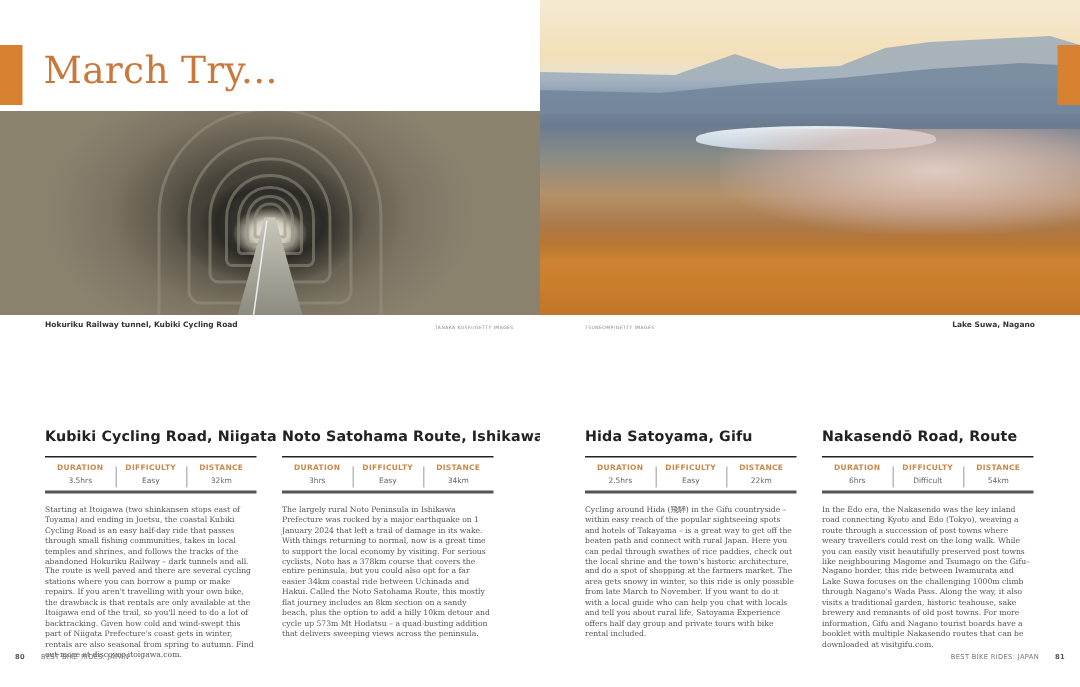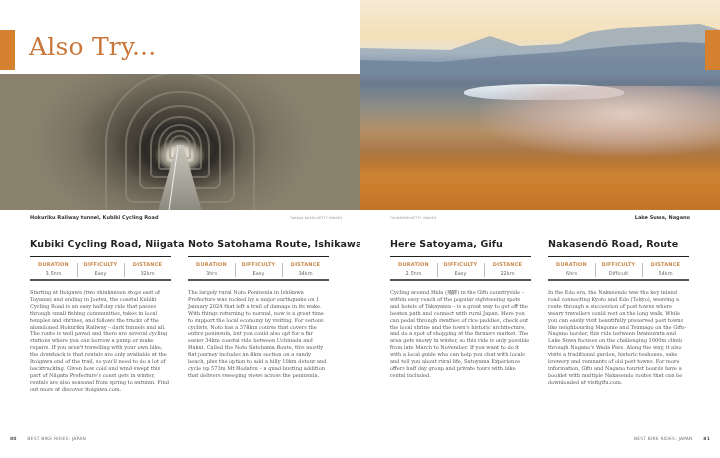--- a/index.html
+++ b/index.html
@@ -38,41 +38,41 @@
   .lake { position: absolute; left: 104px; top: 84px; width: 160px; height: 16px; background: linear-gradient(180deg, #e6ecf0, #c5d2de); border-radius: 50% 50% 40% 40%; }
   .frost { position: absolute; left: 120px; top: 86px; width: 240px; height: 70px; background: radial-gradient(ellipse at 60% 40%, rgba(232,210,200,0.9) 0%, rgba(210,180,170,0.6) 45%, rgba(0,0,0,0) 75%); }
   .grass { position: absolute; left: 0; top: 150px; width: 360px; height: 60px; background: linear-gradient(180deg, rgba(0,0,0,0) 0%, rgba(214,140,50,0.7) 40%, #c27528 100%); }
   .accent-bar-right { position: absolute; left: 345px; top: 30px; width: 15px; height: 40px; background: #d6812f; }
 
   
   .caption { position: absolute; font-size: 5px; font-weight: bold; color: #333; font-family: "DejaVu Sans", sans-serif; }
   .credit { position: absolute; font-size: 3px; color: #888; letter-spacing: 0.3px; text-transform: uppercase; }
 
   
-  .route { position: absolute; width: 141px; }
+  .route { position: absolute; width: 141px; margin-top: 48px; }
   .route-title { font-size: 9.5px; font-weight: bold; color: #222; letter-spacing: 0.1px; white-space: nowrap; font-family: "DejaVu Sans", sans-serif; }
   .stats { margin-top: 7px; border-top: 1.5px solid #222; border-bottom: 2.5px solid #555; display: flex; padding: 4px 0 3px; }
   .stat { flex: 1; text-align: center; position: relative; }
   .stat + .stat::before { content: ""; position: absolute; left: 0; top: 2px; height: 14px; border-left: 1px solid #bbb; }
   .stat-label { display: block; font-size: 5px; font-weight: bold; color: #c9894c; letter-spacing: 0.2px; }
   .stat-value { display: block; font-size: 5px; color: #666; margin-top: 3px; }
   .route-body { margin-top: 8px; font-family: "DejaVu Serif", serif; font-size: 5.1px; line-height: 6.9px; color: #555; text-align: left; }
 
   
   .footer { position: absolute; top: 436px; font-size: 4.5px; color: #777; letter-spacing: 0.2px; }
   .folio { font-weight: bold; color: #555; }
 </style>
 </head>
 <body>
 
 <div class="spread">
 
   <div class="page page-left">
     <div class="accent-bar-left"></div>
-    <h1 class="title">Also Try...</h1>
+    <h1 class="title">March Try...</h1>
 
     <div class="photo photo-tunnel">
       <div class="tunnel-rings">
         <div style="width:150px;height:150px;"></div>
         <div style="width:110px;height:112px;"></div>
         <div style="width:82px;height:84px;"></div>
         <div style="width:60px;height:62px;"></div>
         <div style="width:44px;height:46px;"></div>
         <div style="width:32px;height:34px;"></div>
         <div style="width:22px;height:24px;"></div>
@@ -137,21 +137,21 @@
       <div class="lake"></div>
       <div class="frost"></div>
       <div class="grass"></div>
     </div>
     <div class="accent-bar-right"></div>
 
     <div class="credit" style="left:30px;top:216px;">Tsuneomp/Getty Images</div>
     <div class="caption" style="right:30px;top:214px;">Lake Suwa, Nagano</div>
 
     <div class="route" style="left:30px;top:238px;">
-      <div class="route-title">Here Satoyama, Gifu</div>
+      <div class="route-title">Hida Satoyama, Gifu</div>
       <div class="stats">
         <div class="stat">
           <span class="stat-label">DURATION</span>
           <span class="stat-value">2.5hrs</span>
         </div>
         <div class="stat">
           <span class="stat-label">DIFFICULTY</span>
           <span class="stat-value">Easy</span>
         </div>
         <div class="stat">

